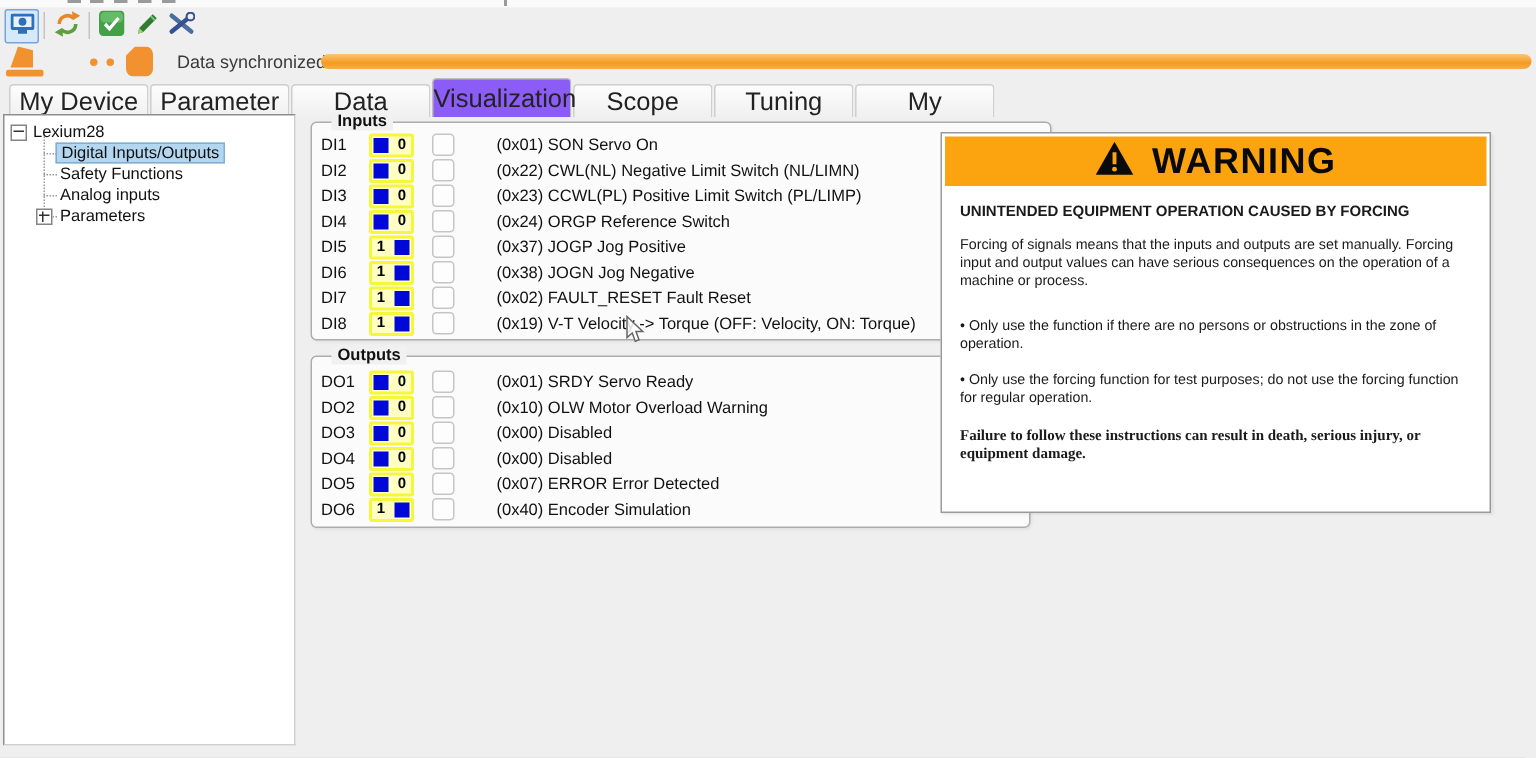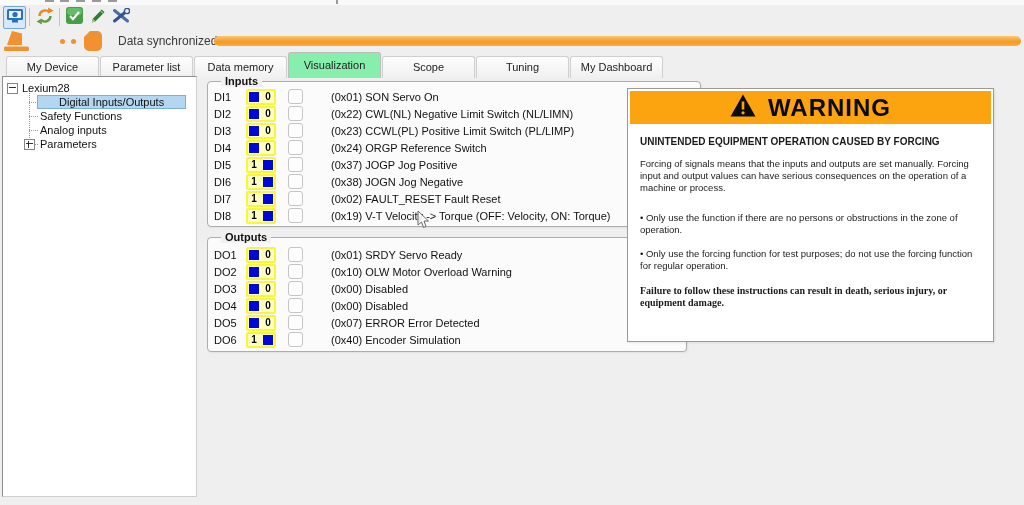--- a/index.html
+++ b/index.html
@@ -22,40 +22,40 @@
   .laptop{position:absolute;left:4px;top:2px;}
   .dots{position:absolute;left:60px;top:10px;display:flex;gap:6px;}
   .dots b{width:5px;height:5px;border-radius:50%;background:#F29130;}
   .drive{position:absolute;left:84px;top:2px;}
   .sync-text{position:absolute;left:118px;top:5px;font-size:12px;color:#3A3A3A;}
   .progress{position:absolute;left:214px;right:3px;top:7px;height:10px;border-radius:5px;
             background:linear-gradient(#FCC675,#F49A1F 60%,#F8AE4A);}
 
   
   .tabs{position:absolute;top:55px;left:6px;height:23px;display:flex;align-items:flex-end;}
-  .tab{width:91px;height:21px;line-height:21px;text-align:center;font-size:11px;color:#222;
+  .tab{width:91px;height:21px;line-height:21px;text-align:center;font-size:17px;color:#222;
        background:linear-gradient(#FDFDFD,#F0F0F0);border:1px solid #CFCFCF;border-bottom:none;
        border-radius:3px 3px 0 0;margin-right:1px;cursor:default;}
-  .tab.active{background:#86efac;height:25px;line-height:25px;border-color:#BDBDBD;position:relative;z-index:2;}
+  .tab.active{background:#8b5cf6;height:25px;line-height:25px;border-color:#BDBDBD;position:relative;z-index:2;}
 
   
   .tree{position:absolute;left:2px;top:76px;width:195px;height:421px;background:#FFF;
         border:1px solid #8F8F8F;border-right-color:#CFCFCF;border-bottom-color:#CFCFCF;
         font-size:11px;padding-top:4px;box-sizing:border-box;}
   .tree-row{height:14px;display:flex;align-items:center;position:relative;}
   .expand{width:9px;height:9px;border:1px solid #848484;background:#FFF;position:relative;flex:none;box-sizing:content-box;}
   .expand::before{content:"";position:absolute;left:1px;right:1px;top:3px;height:1px;background:#333;}
   .expand.plus::after{content:"";position:absolute;top:1px;bottom:1px;left:3px;width:1px;background:#333;}
   .tree-root{padding-left:4px;}
   .tree-root .lbl{margin-left:4px;}
   .tree-child{padding-left:37px;}
   .tree-child::before{content:"";position:absolute;left:26px;top:7px;width:9px;border-top:1px dotted #9A9A9A;}
   .tree-vline{position:absolute;left:26px;top:14px;height:51px;border-left:1px dotted #9A9A9A;}
   .tree-child .expand{position:absolute;left:21px;top:2px;background:#FFF;z-index:1;}
-  .lbl.sel{background:#B3D7F0;border:1px solid #7FAFD4;padding:0 21px;margin-left:-3px;text-align:center;}
+  .lbl.sel{background:#B3D7F0;border:1px solid #7FAFD4;padding:0 3px;margin-left:-3px;text-align:center;}
 
   
   .gbox{position:absolute;background:#FBFBFB;border:1px solid #ADADAD;border-radius:4px;
         box-shadow:1px 1px 2px rgba(0,0,0,0.06);box-sizing:border-box;}
   .gbox .legend{position:absolute;top:-7px;left:13px;background:#F1F1F1;padding:0 4px;
                 font-size:11px;font-weight:bold;color:#111;}
   #inputs-box{left:207px;top:81px;width:494px;height:146px;padding-top:6px;}
   #outputs-box{left:207px;top:237px;width:480px;height:115px;padding-top:8px;}
   .io-row{height:17px;display:flex;align-items:center;padding-left:6px;}
   .io-id{width:32px;font-size:11px;color:#111;}

